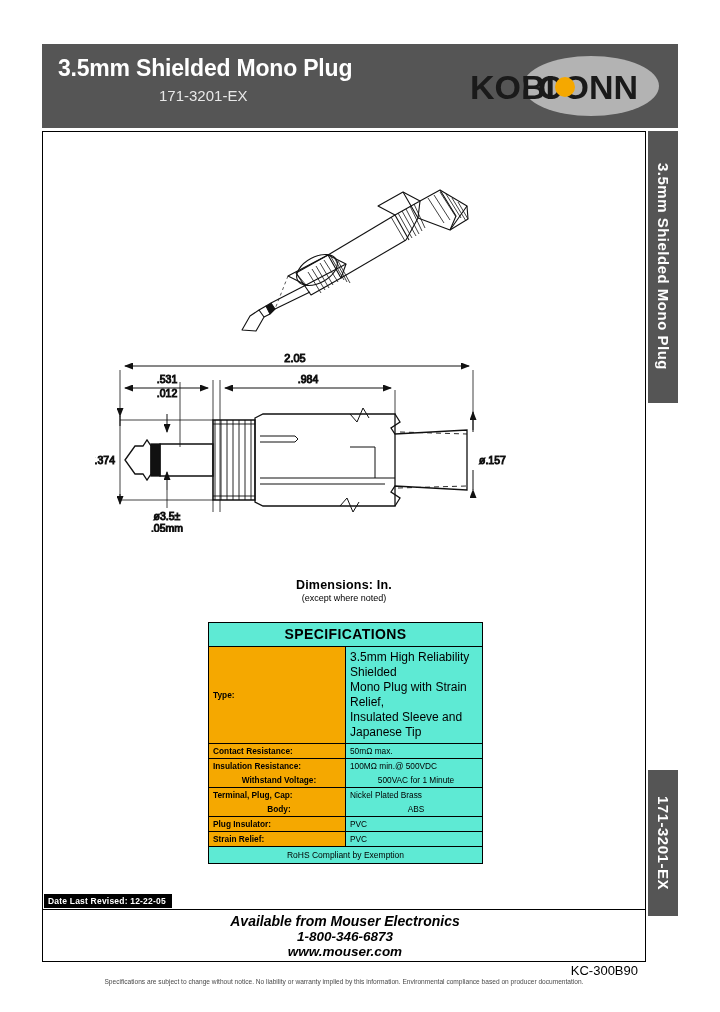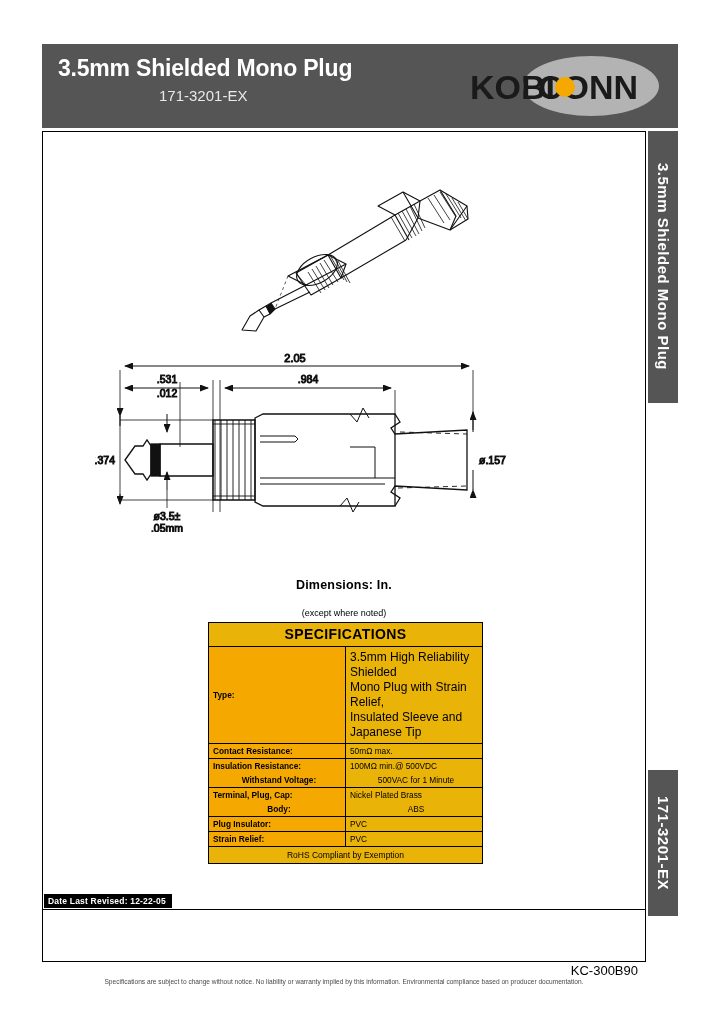--- a/index.html
+++ b/index.html
@@ -112,30 +112,30 @@
   }
   .dim-caption .line1 {
     font-size: 12.5px;
     font-weight: bold;
     color: #000;
     letter-spacing: 0.2px;
   }
   .dim-caption .line2 {
     font-size: 9px;
     color: #000;
-    margin-top: 16px;
+    margin-top: 1px;
   }
 
   
   .spec-table {
     position: absolute;
     left: 208px; top: 622px;
     width: 275px;
     border-collapse: collapse;
-    background: #eab308;
+    background: #5eead4;
     table-layout: fixed;
   }
   .spec-table td, .spec-table th {
     border: 1px solid #000000;
     padding: 0;
     vertical-align: middle;
   }
   .spec-title {
     text-align: center;
     font-size: 14px;
@@ -431,18 +431,23 @@
 
       <tr>
         <td class="spec-footer" colspan="2">RoHS Compliant by Exemption</td>
       </tr>
     </tbody>
   </table>
 
   <div class="date-banner">Date Last Revised:  12-22-05</div>
 
   <div class="mouser-box">
+    <div class="mouser-lines">
+      <div class="m1">Available from Mouser Electronics</div>
+      <div class="m2">1-800-346-6873</div>
+      <div class="m3">www.mouser.com</div>
+    </div>
     <div class="mouser-code">KC-300B90</div>
   </div>
 
   <div class="disclaimer">Specifications are subject to change without notice. No liability or warranty implied by this information. Environmental compliance based on producer documentation.</div>
 
 </div>
 
 </body></html>

